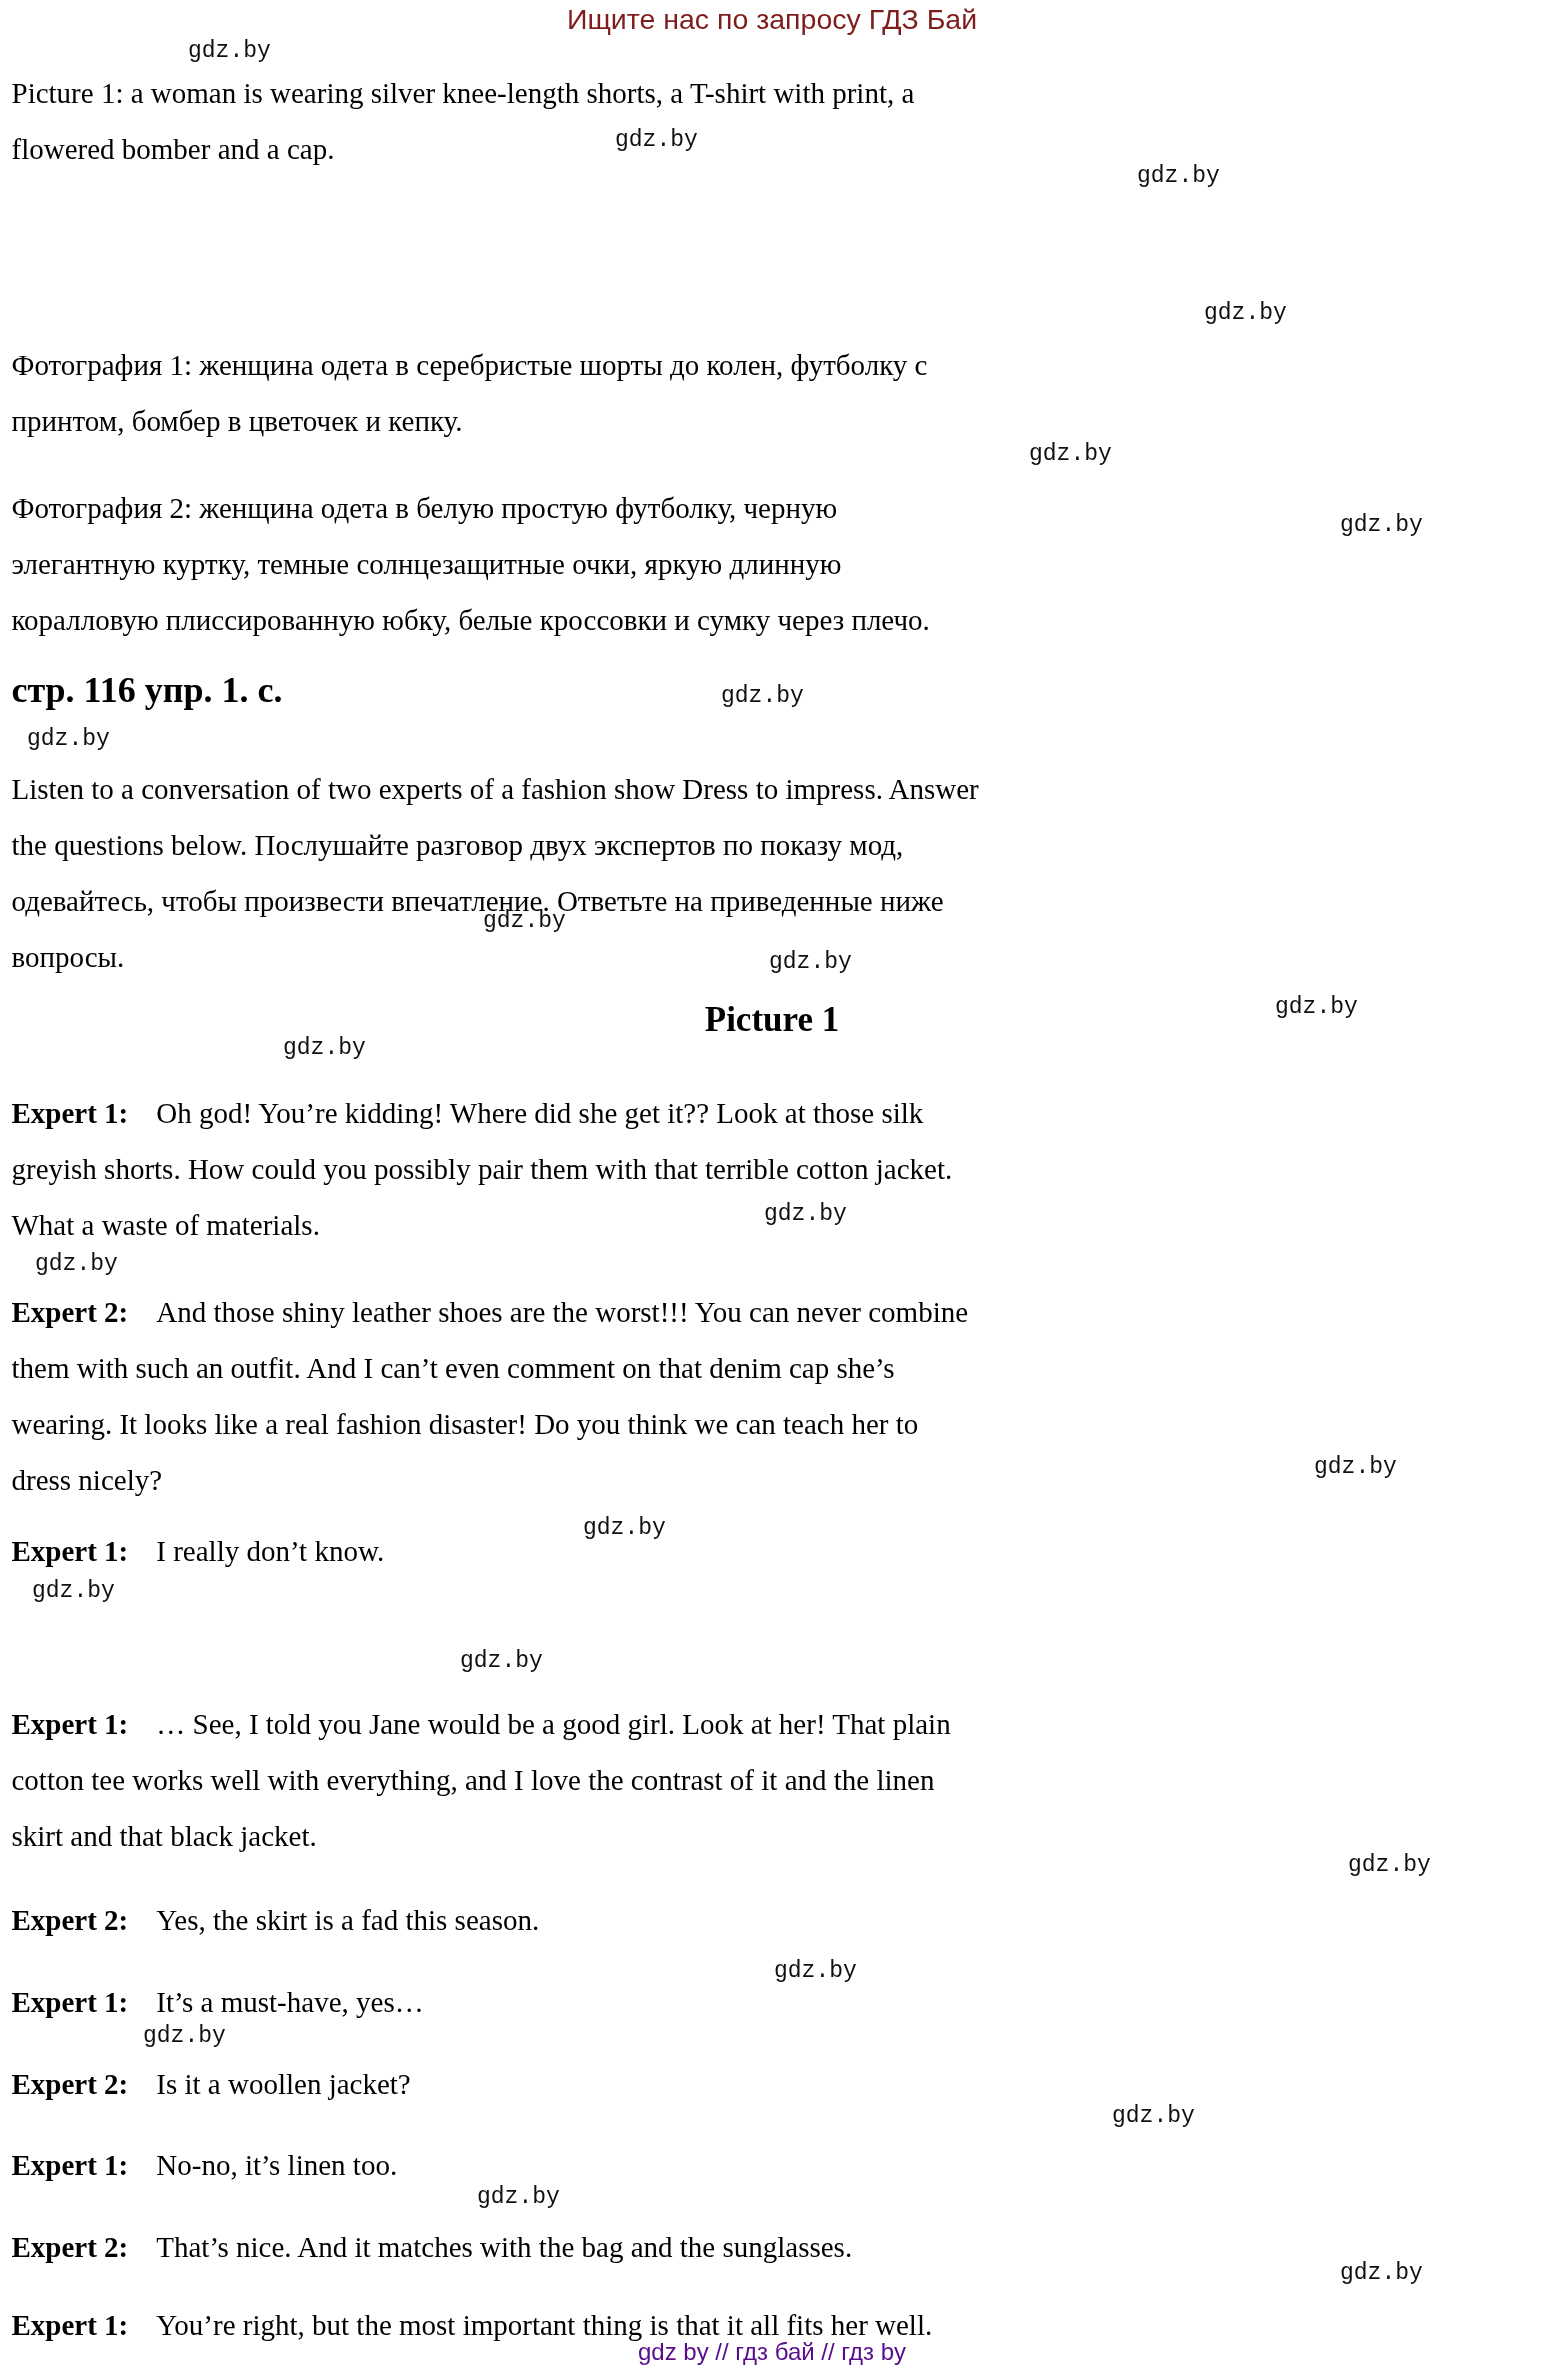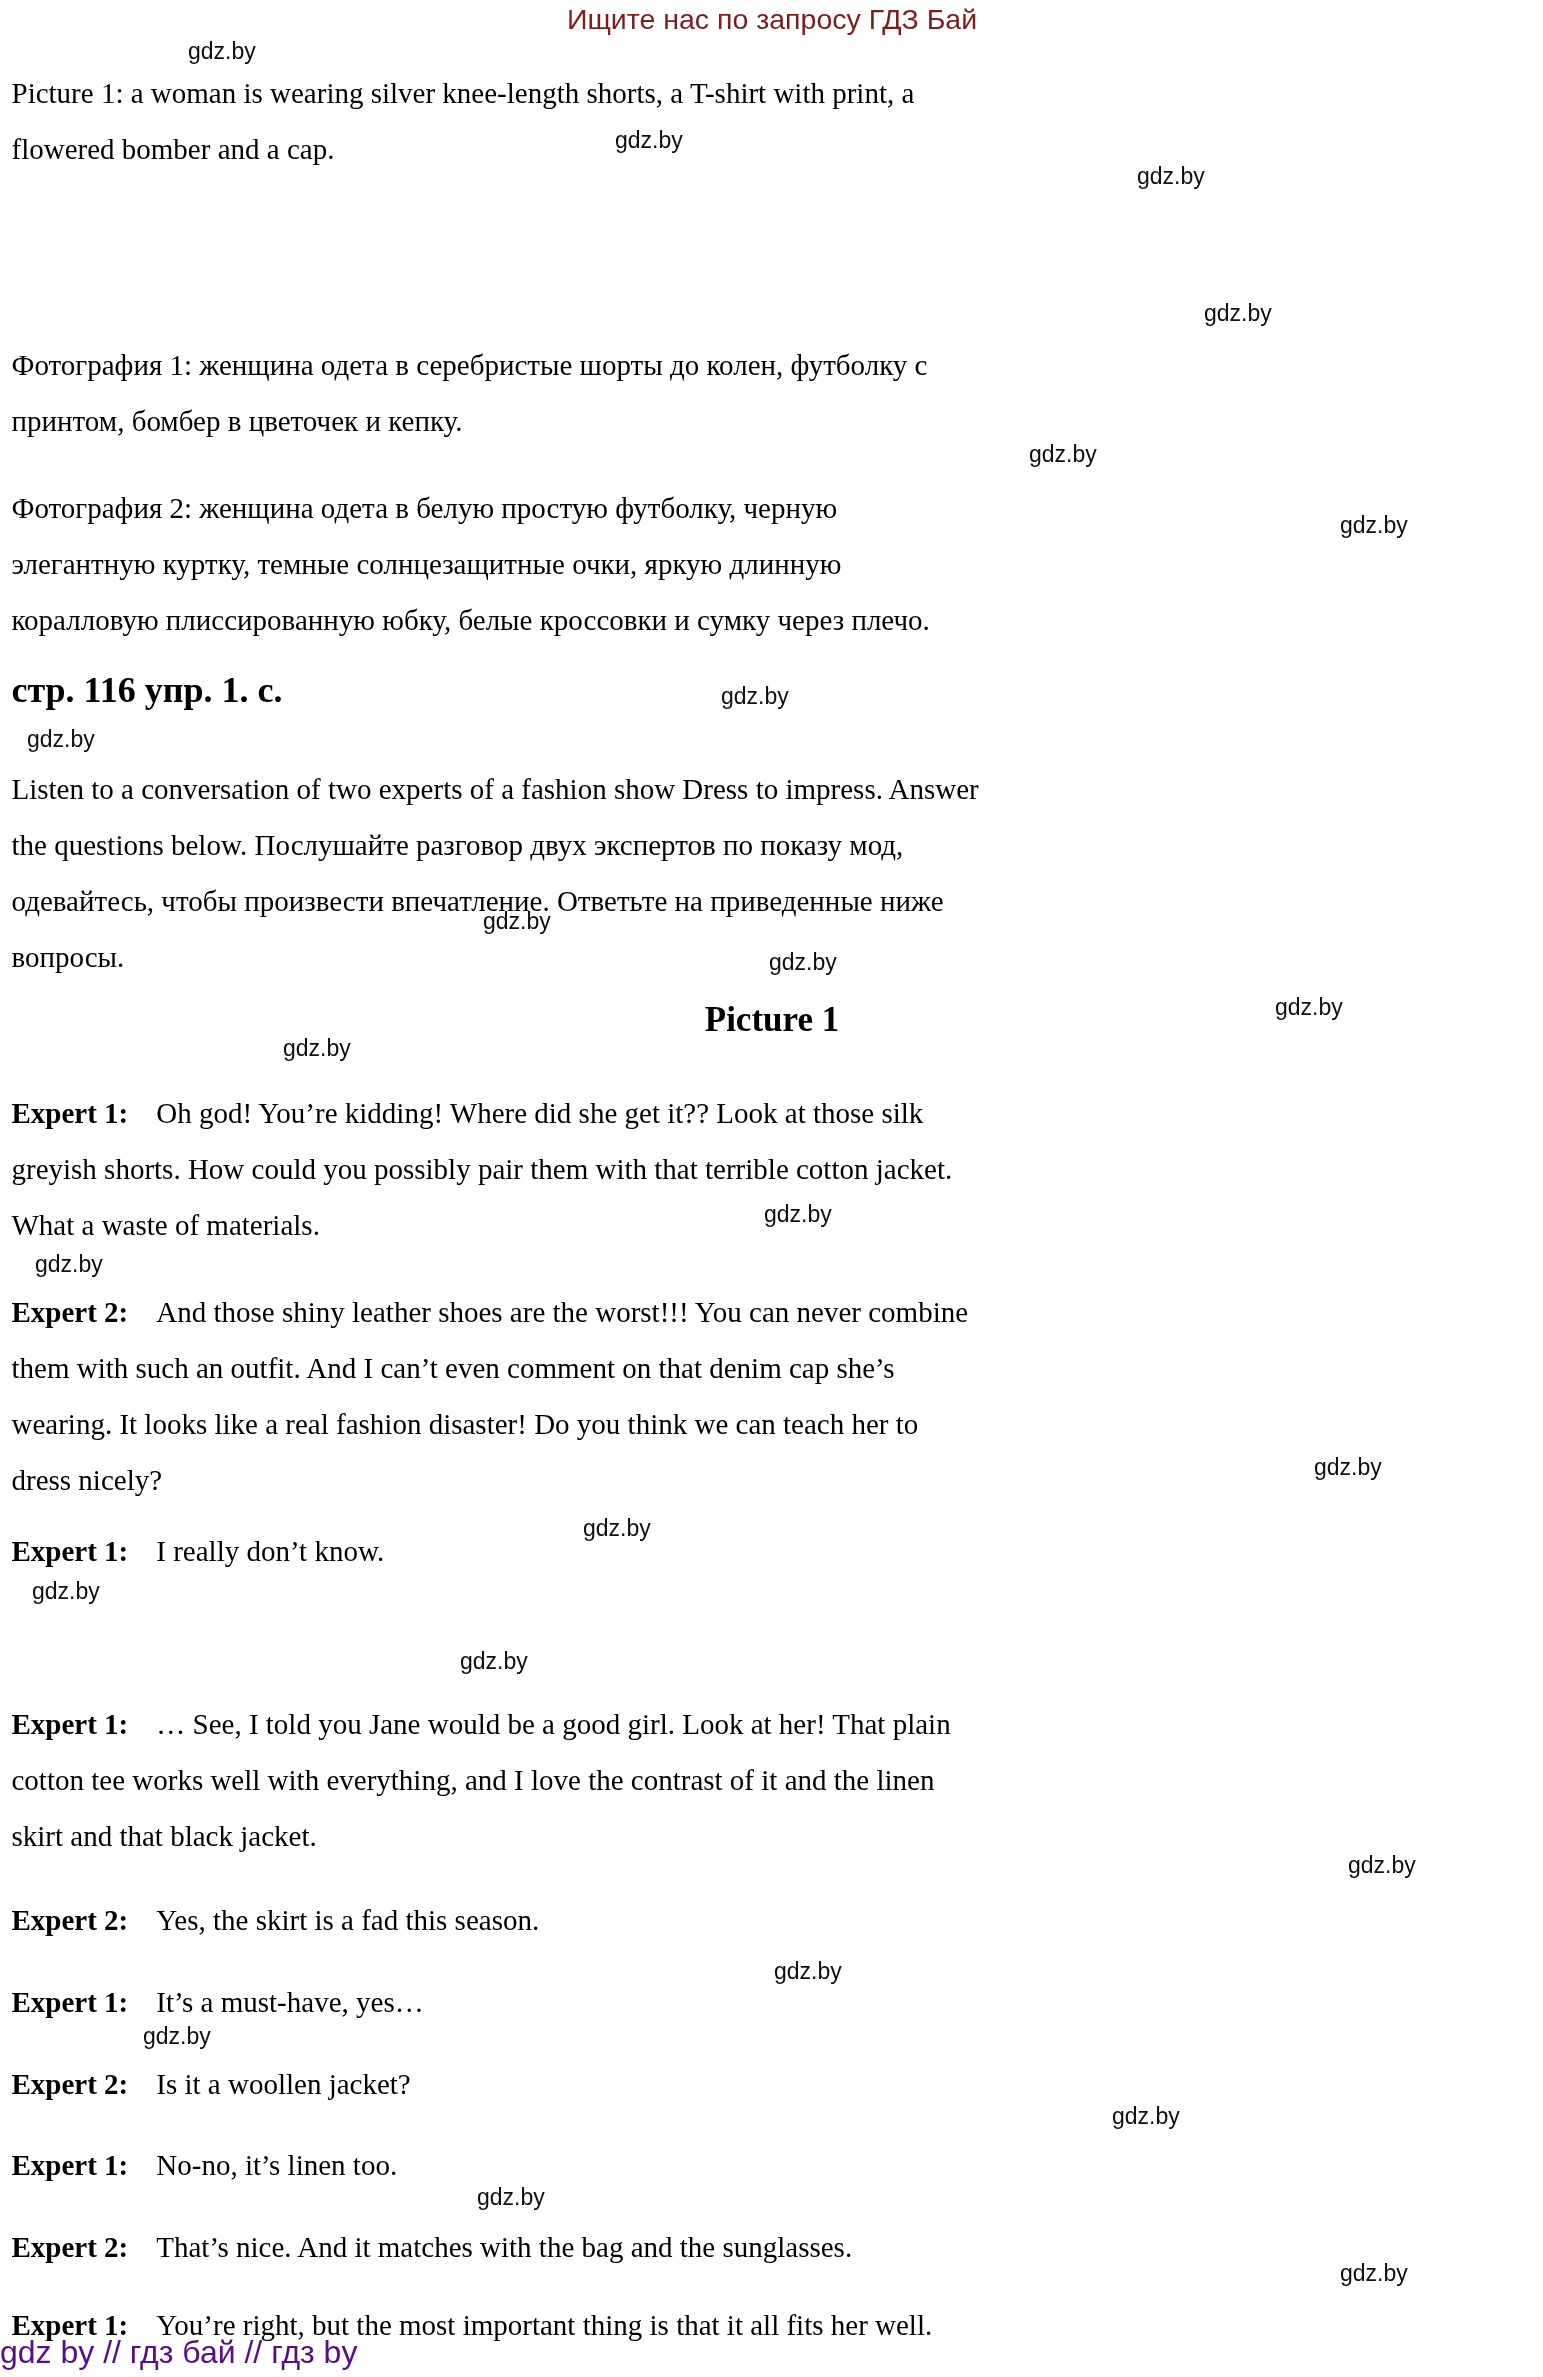--- a/index.html
+++ b/index.html
@@ -29,30 +29,30 @@
     position: absolute; left: 11.5px; margin: 0;
     font-size: 36px; line-height: 43px; font-weight: bold;
   }
   .pic-heading {
     position: absolute; left: 0; width: 100%; margin: 0;
     text-align: center;
     font-size: 35px; line-height: 43px; font-weight: bold;
   }
   .wm {
     position: absolute;
-    font-family: Liberation Sans, sans-serif;
+    font-family: Liberation Mono, monospace;
     font-size: 23px; line-height: 26px;
     color: #0f0f0f;
     white-space: nowrap;
   }
   .footer {
     position: absolute; top: 2335px; left: 0; width: 100%;
-    text-align: left;
+    text-align: center;
     font-family: "Liberation Sans", sans-serif;
-    font-size: 32px; line-height: 34px;
+    font-size: 24px; line-height: 34px;
   }
 </style>
 </head>
 <body style="background: rgb(255, 255, 255); color: rgb(0, 0, 0);">
 
 <div class="page">
 
   <div class="promo" style="color: #7f1d1d;">Ищите нас по запросу ГДЗ Бай</div>
 
   <p class="txt" style="top:65px">Picture 1: a woman is wearing silver knee-length shorts, a T-shirt with print, a

